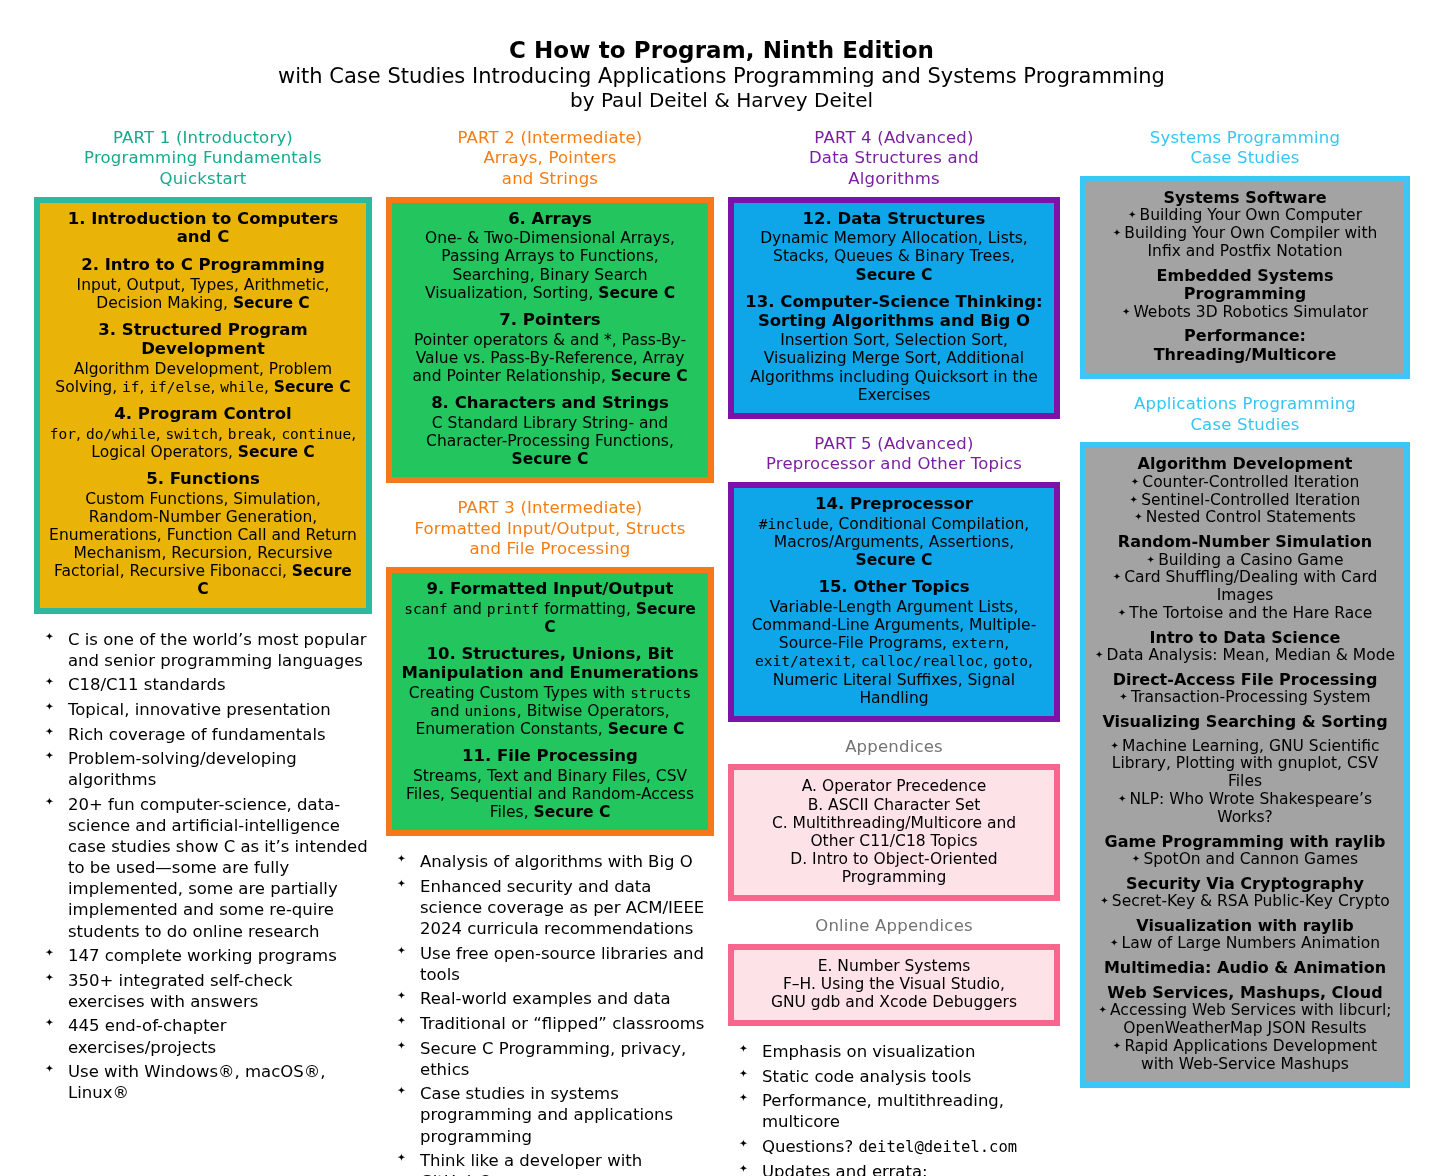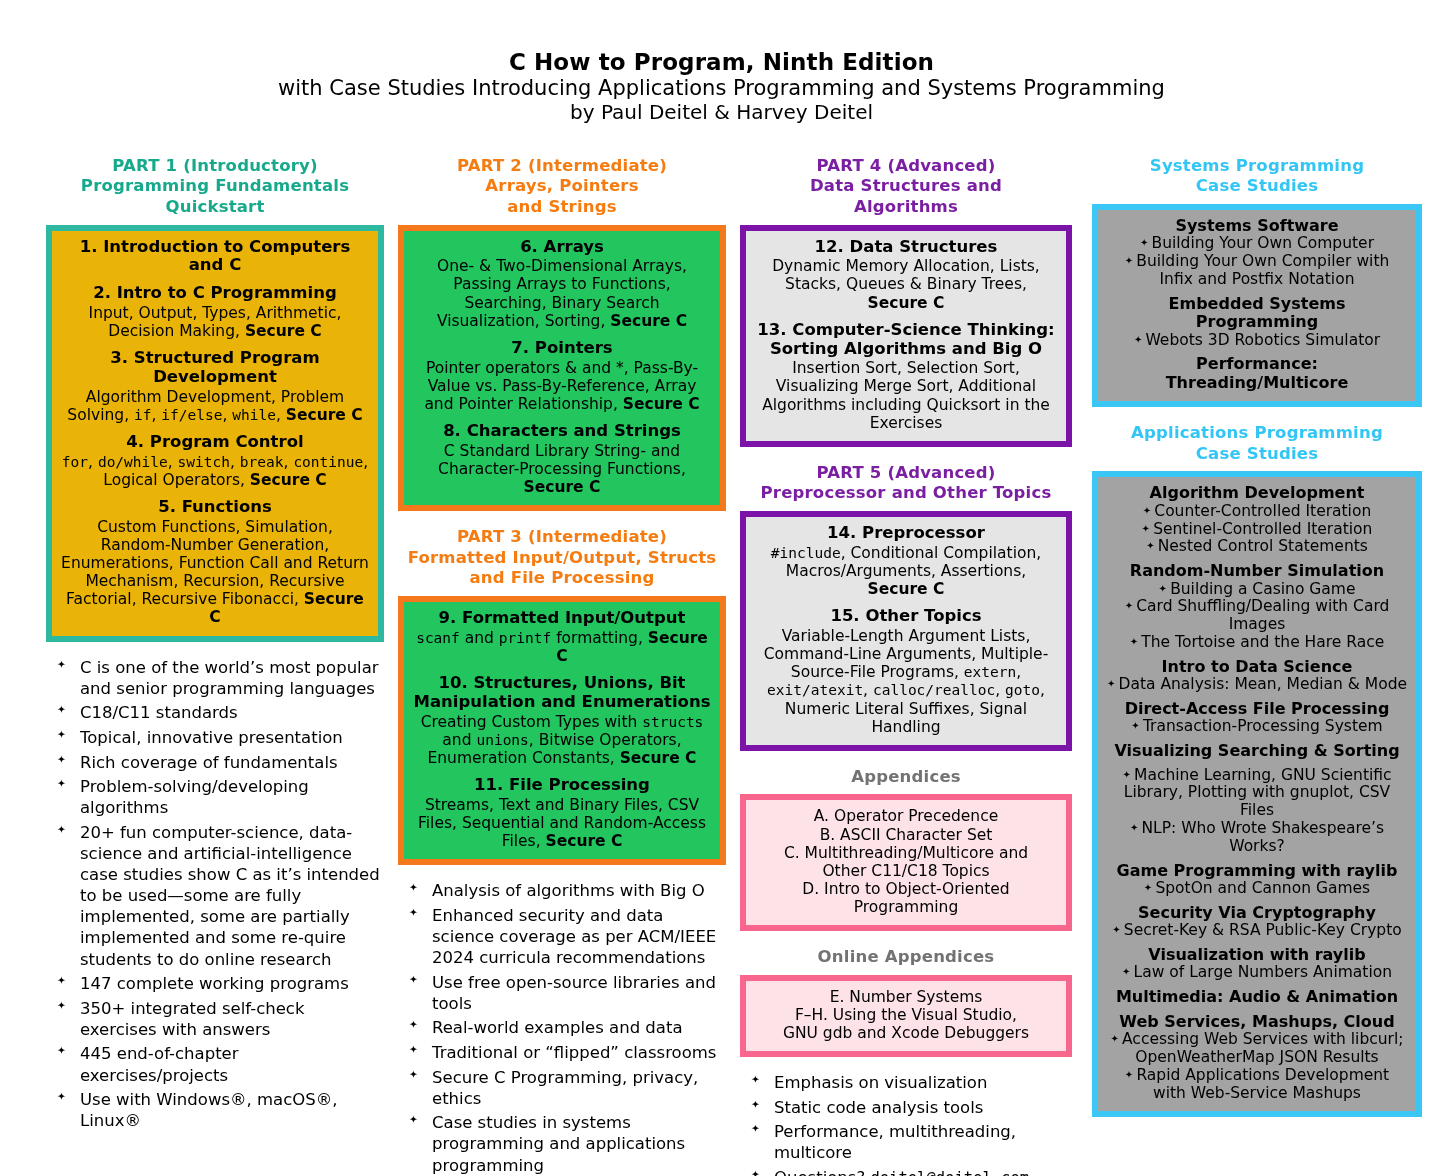--- a/index.html
+++ b/index.html
@@ -4,21 +4,21 @@
 <style>
   * { box-sizing: border-box; }
   html, body { margin:0; padding:0; }
   body {
     width:1443px; height:1176px;
     background:#ffffff;
     font-family:"DejaVu Sans", sans-serif;
     color:#000000;
     overflow:hidden;
   }
-  .page { position:relative; width:1443px; height:1176px; padding:12px; }
+  .page { position:relative; width:1443px; height:1176px; padding:0; }
 
   
   .header { text-align:center; padding-top:38px; }
   .title { font-size:23px; font-weight:bold; letter-spacing:.1px; line-height:1.12; }
   .subtitle { font-size:21px; font-weight:normal; line-height:1.12; margin-top:1px; }
   .byline { font-size:20px; font-weight:normal; line-height:1.12; margin-top:1px; }
 
   
   .columns {
     display:flex;
@@ -28,42 +28,42 @@
   }
   .col { width:341px; flex:0 0 341px; }
   .col.c1 { width:338px; flex:0 0 338px; }
   .col.c2 { width:328px; flex:0 0 328px; }
   .col.c3 { width:332px; flex:0 0 332px; }
   .col.c4 { width:330px; flex:0 0 330px; margin-left:6px; }
 
   
   .part-head {
     text-align:center;
-    font-weight:bold;
+    font-weight:normal;
     font-size:16.5px;
     line-height:1.25;
-    margin:16px 0 7px 0;
+    margin:0 0 7px 0;
     letter-spacing:.2px;
   }
   .ph-teal   { color:#16a98c; }
   .ph-orange { color:#f57c10; }
   .ph-purple { color:#7b1fa2; }
   .ph-pink   { color:#737373; }
   .ph-cyan   { color:#33c6f4; }
 
   
   .box {
     border-style:solid;
     border-width:6px;
     padding:7px 8px 9px 8px;
     margin-bottom:15px;
   }
   .box-teal   { border-color:#2eb8a0; background:#eab308; }
   .box-orange { border-color:#f5791a; background:#22c55e; }
-  .box-purple { border-color:#7b13a8; background:#e5e5e5; }
+  .box-purple { border-color:#7b13a8; background:#0ea5e9; }
   .box-pink   { border-color:#f8658d; background:#fde2e8; }
   .box-cyan   { border-color:#3ac7f5; background:#a3a3a3; }
 
   .ch-title {
     text-align:center;
     font-weight:bold;
     font-size:16.5px;
     line-height:1.14;
     margin:4px 0 0 0;
   }

